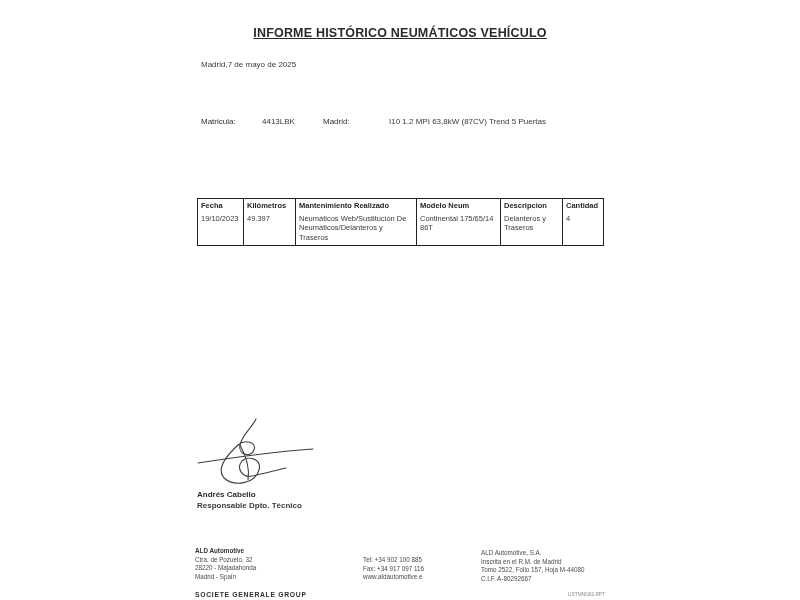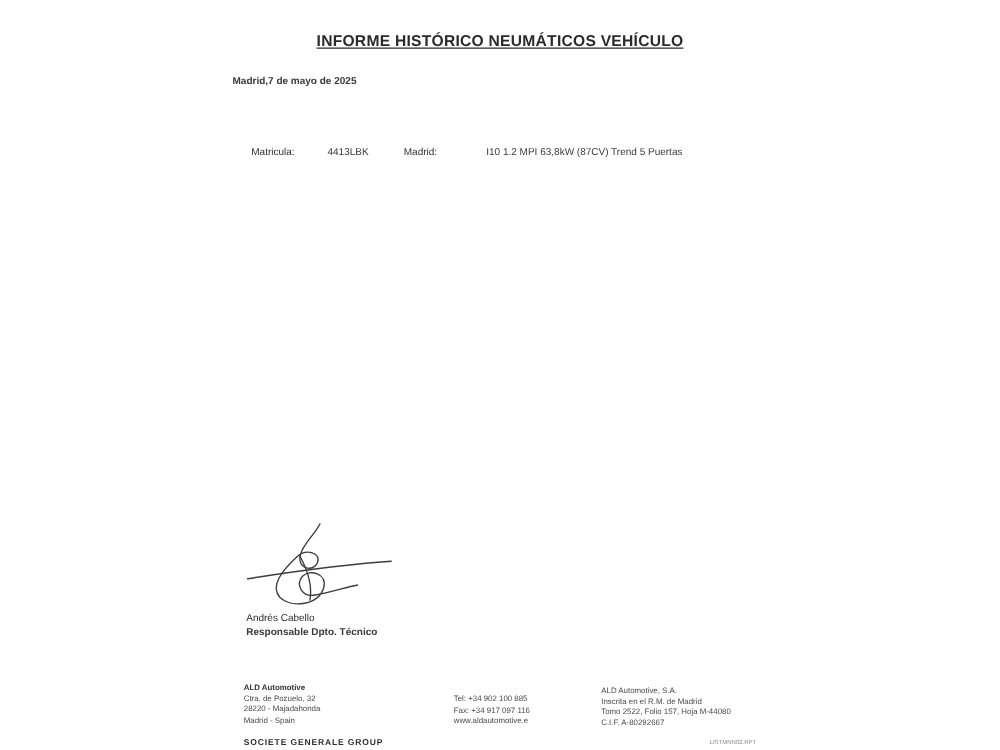--- a/index.html
+++ b/index.html
@@ -5,21 +5,21 @@
   * { margin: 0; padding: 0; box-sizing: border-box; }
   html, body { width: 800px; height: 600px; background: #ffffff; }
   body { font-family: "Liberation Sans", sans-serif; color: #333; position: relative; overflow: hidden; }
   .page { position: absolute; left: 0; top: 0; width: 780px; height: 600px; background: #fff; }
 
   .doc-title {
     position: absolute; left: 0; top: 26px; width: 800px;
     text-align: center; font-size: 12.5px; font-weight: bold; color: #2a2a2a;
     text-decoration: underline; letter-spacing: 0.2px;
   }
-  .date-line { position: absolute; left: 186px; top: 60px; font-size: 8px; color: #3a3a3a; font-weight: bold; }
+  .date-line { position: absolute; left: 201px; top: 60px; font-size: 8px; color: #3a3a3a; }
 
   .veh-label { position: absolute; font-size: 8px; font-weight: normal; color: #2e2e2e; }
   .veh-value { position: absolute; font-size: 8px; color: #3a3a3a; }
   .lbl-plate { left: 201px; top: 117px; }
   .val-plate { left: 262px; top: 117px; }
   .lbl-model { left: 323px; top: 117px; }
   .val-model { left: 361px; top: 117px; margin-left: 28px; }
 
   table.hist {
     position: absolute; left: 197px; top: 198px; width: 406px;
@@ -28,21 +28,21 @@
   }
   table.hist th, table.hist td {
     font-size: 7.5px; line-height: 9.5px; text-align: left; vertical-align: top;
     padding: 1px 3px 2px 3px; color: #3a3a3a; overflow: hidden;
   }
   table.hist th { font-weight: bold; color: #252525; padding-top: 2px; }
   table.hist th + th, table.hist td + td { border-left: 1px solid #1f1f1f; }
   table.hist tr.data-row td { padding-bottom: 3px; }
 
   .signature { position: absolute; left: 196px; top: 416px; width: 120px; height: 74px; }
-  .sig-name { position: absolute; left: 197px; top: 490px; font-size: 8px; font-weight: normal; color: #2e2e2e; }
+  .sig-name { position: absolute; left: 197px; top: 490px; font-size: 8px; font-weight: bold; color: #2e2e2e; }
   .sig-role { position: absolute; left: 197px; top: 501px; font-size: 8px; color: #3a3a3a; font-weight: bold; }
 
   .foot { font-size: 6.3px; line-height: 8.6px; color: #4a4a4a; }
   .foot-left  { position: absolute; left: 195px; top: 547px; }
   .foot-left .co { font-weight: bold; color: #333; }
   .foot-center { position: absolute; left: 363px; top: 556px; }
   .foot-right  { position: absolute; left: 481px; top: 549px; }
   .foot-group {
     position: absolute; left: 195px; top: 591px;
     font-size: 6.8px; font-weight: bold; letter-spacing: 0.7px; color: #2f2f2f;
@@ -69,20 +69,36 @@
   <table class="hist">
     <colgroup>
       <col style="width:46px">
         <col style="width:52px">
         <col style="width:121px">
       <col style="width:84px">
         <col style="width:62px">
         <col style="width:41px">
     </colgroup>
     <tbody>
+        <tr>
+      <th>Fecha</th>
+      <th>Kilómetros</th>
+      <th>Mantenimiento Realizado</th>
+      <th>Modelo Neum</th>
+      <th>Descripcion</th>
+      <th>Cantidad</th>
+    </tr>
+    <tr class="data-row">
+      <td>19/10/2023</td>
+      <td>49.397</td>
+      <td>Neumáticos Web/Sustitución De Neumáticos/Delanteros y Traseros</td>
+      <td>Continental 175/65/14 86T</td>
+      <td>Delanteros y Traseros</td>
+      <td>4</td>
+    </tr>
   </tbody>
     </table>
 
   <svg class="signature" viewBox="0 0 120 74" fill="none" stroke="#3d3d3d" stroke-width="1.1" stroke-linecap="round">
     <path d="M60,3 C55,13 46,19 44,29 C42,39 55,42 58,34 C61,26 49,23 42,29 C29,41 20,53 28,62 C38,71 59,68 63,54 C66,43 52,39 46,45 C40,52 46,62 56,60 C68,58 80,54 90,52"></path>
     <path d="M2,47 C34,42 86,35 117,33"></path>
     <path d="M44,29 C50,40 54,52 52,64"></path>
   </svg>
 
   <div class="sig-name">Andrés Cabello</div>

